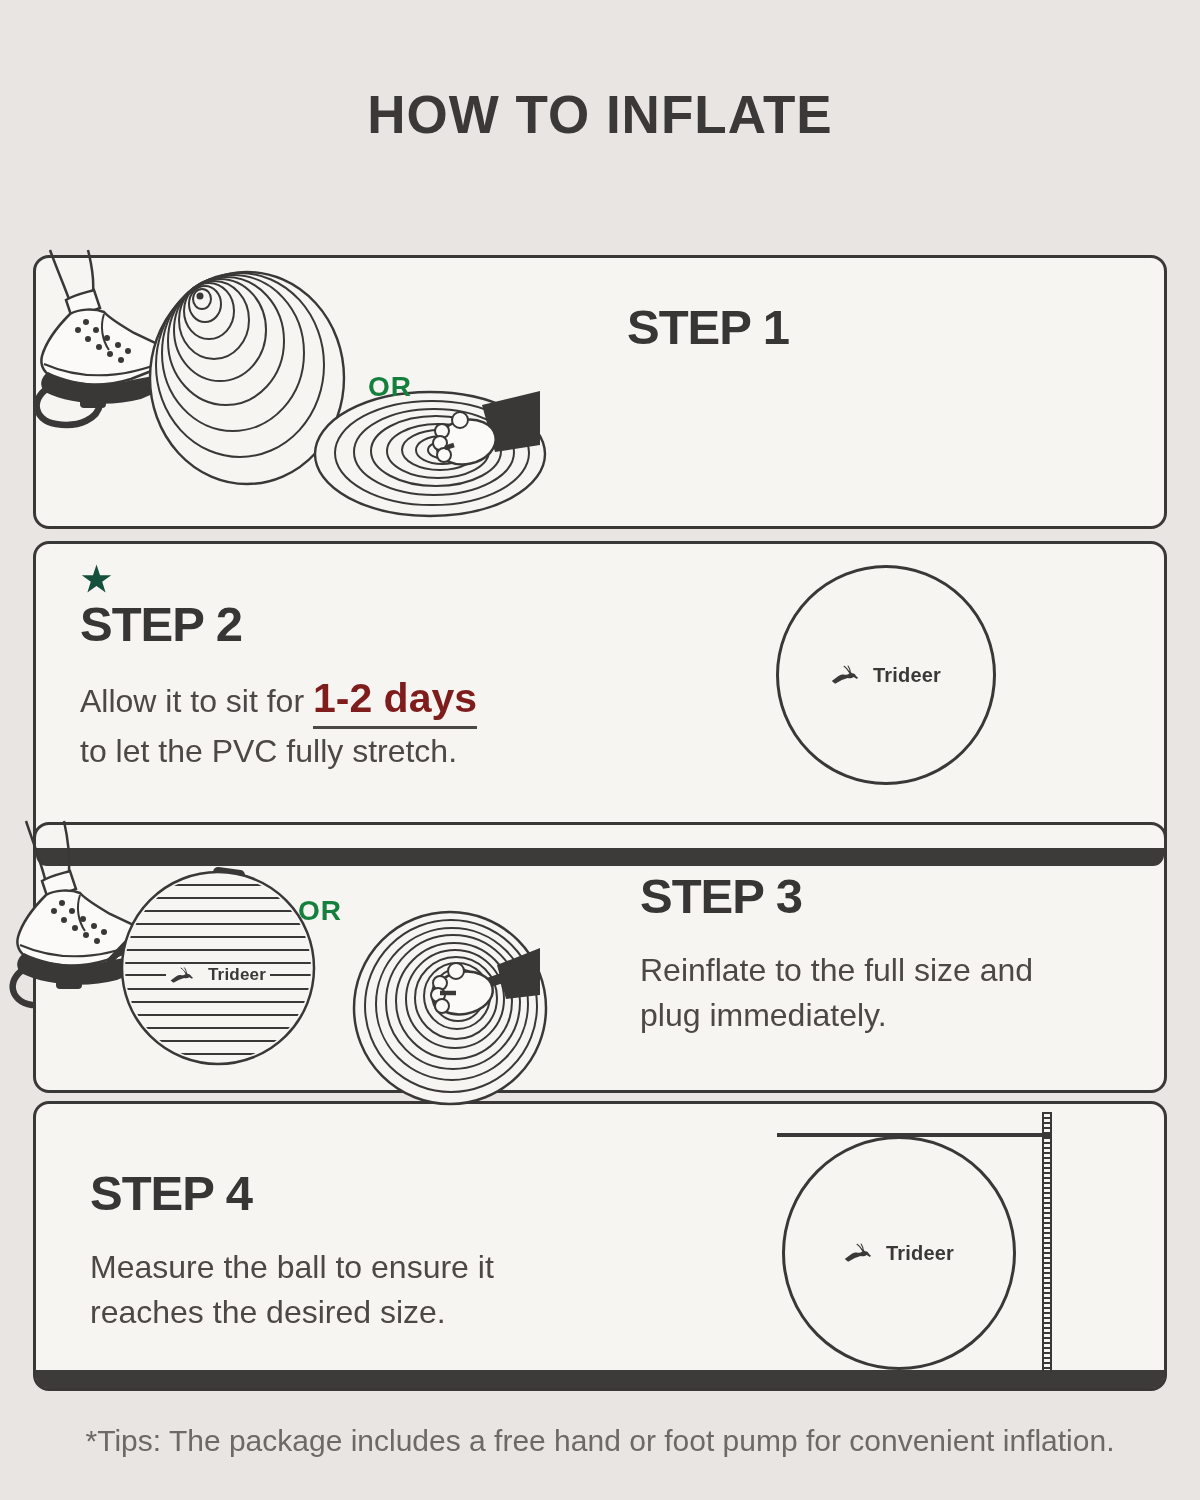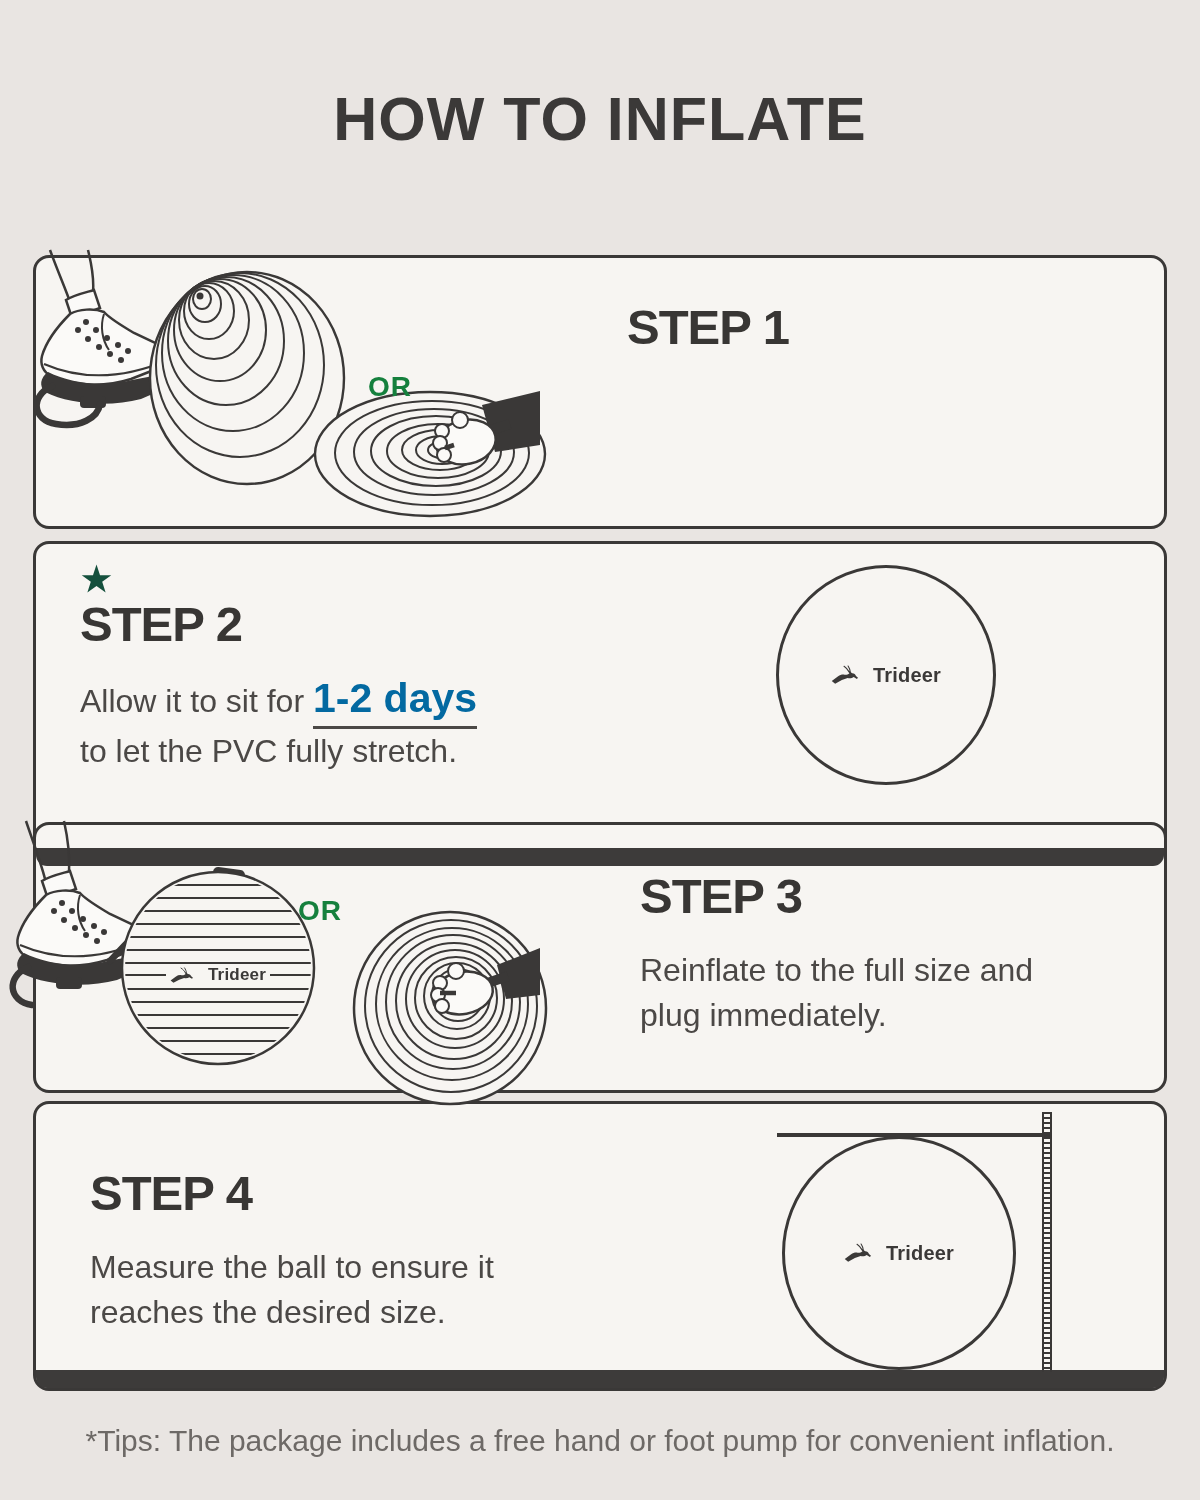--- a/index.html
+++ b/index.html
@@ -7,21 +7,21 @@
     width:1200px;height:1500px;
     background:#e9e5e2;
     font-family:"Liberation Sans", sans-serif;
     position:relative;
     overflow:hidden;
   }
   .page{position:absolute;inset:0;}
   .title{
     position:absolute;top:84px;left:0;width:1200px;
     margin:0;text-align:center;
-    font-size:61px;font-weight:bold;color:#3b3938;letter-spacing:1px;
+    font-size:53px;font-weight:bold;color:#3b3938;letter-spacing:1px;
   }
   .card{
     position:absolute;left:33px;width:1134px;
     background:#f7f5f2;border:3px solid #3a3837;border-radius:16px;
     box-sizing:border-box;
   }
   .card1{top:255px;height:274px;}
   .card2{top:541px;height:328px;}
   .card3{top:822px;height:271px;}
   .card4{top:1101px;height:290px;}
@@ -32,21 +32,21 @@
   }
   .step-p{margin:0;font-size:32px;color:#4b4846;line-height:45px;}
   .ln{display:block;}
   .txt{position:absolute;z-index:2;}
   .txt1{left:591px;top:42px;}
   .txt2{left:44px;top:53px;}
   .txt3{left:604px;top:44px;}
   .txt4{left:54px;top:62px;}
   .txt2 .ln{line-height:50px;}
   .hl{
-    font-size:41px;font-weight:bold;color:#0369a1;line-height:1;
+    font-size:41px;font-weight:bold;color:#7f1d1d;line-height:1;
     border-bottom:3px solid #4b4846;padding-bottom:5px;
   }
   .or{
     position:absolute;z-index:2;
     font-size:28px;font-weight:bold;color:#15803d;letter-spacing:1px;
     transform:translate(-50%,-50%);
   }
   .or1{left:354px;top:129px;}
   .or3{left:284px;top:86px;}
   .star{position:absolute;left:45px;top:20px;width:31px;height:32px;z-index:2;}

